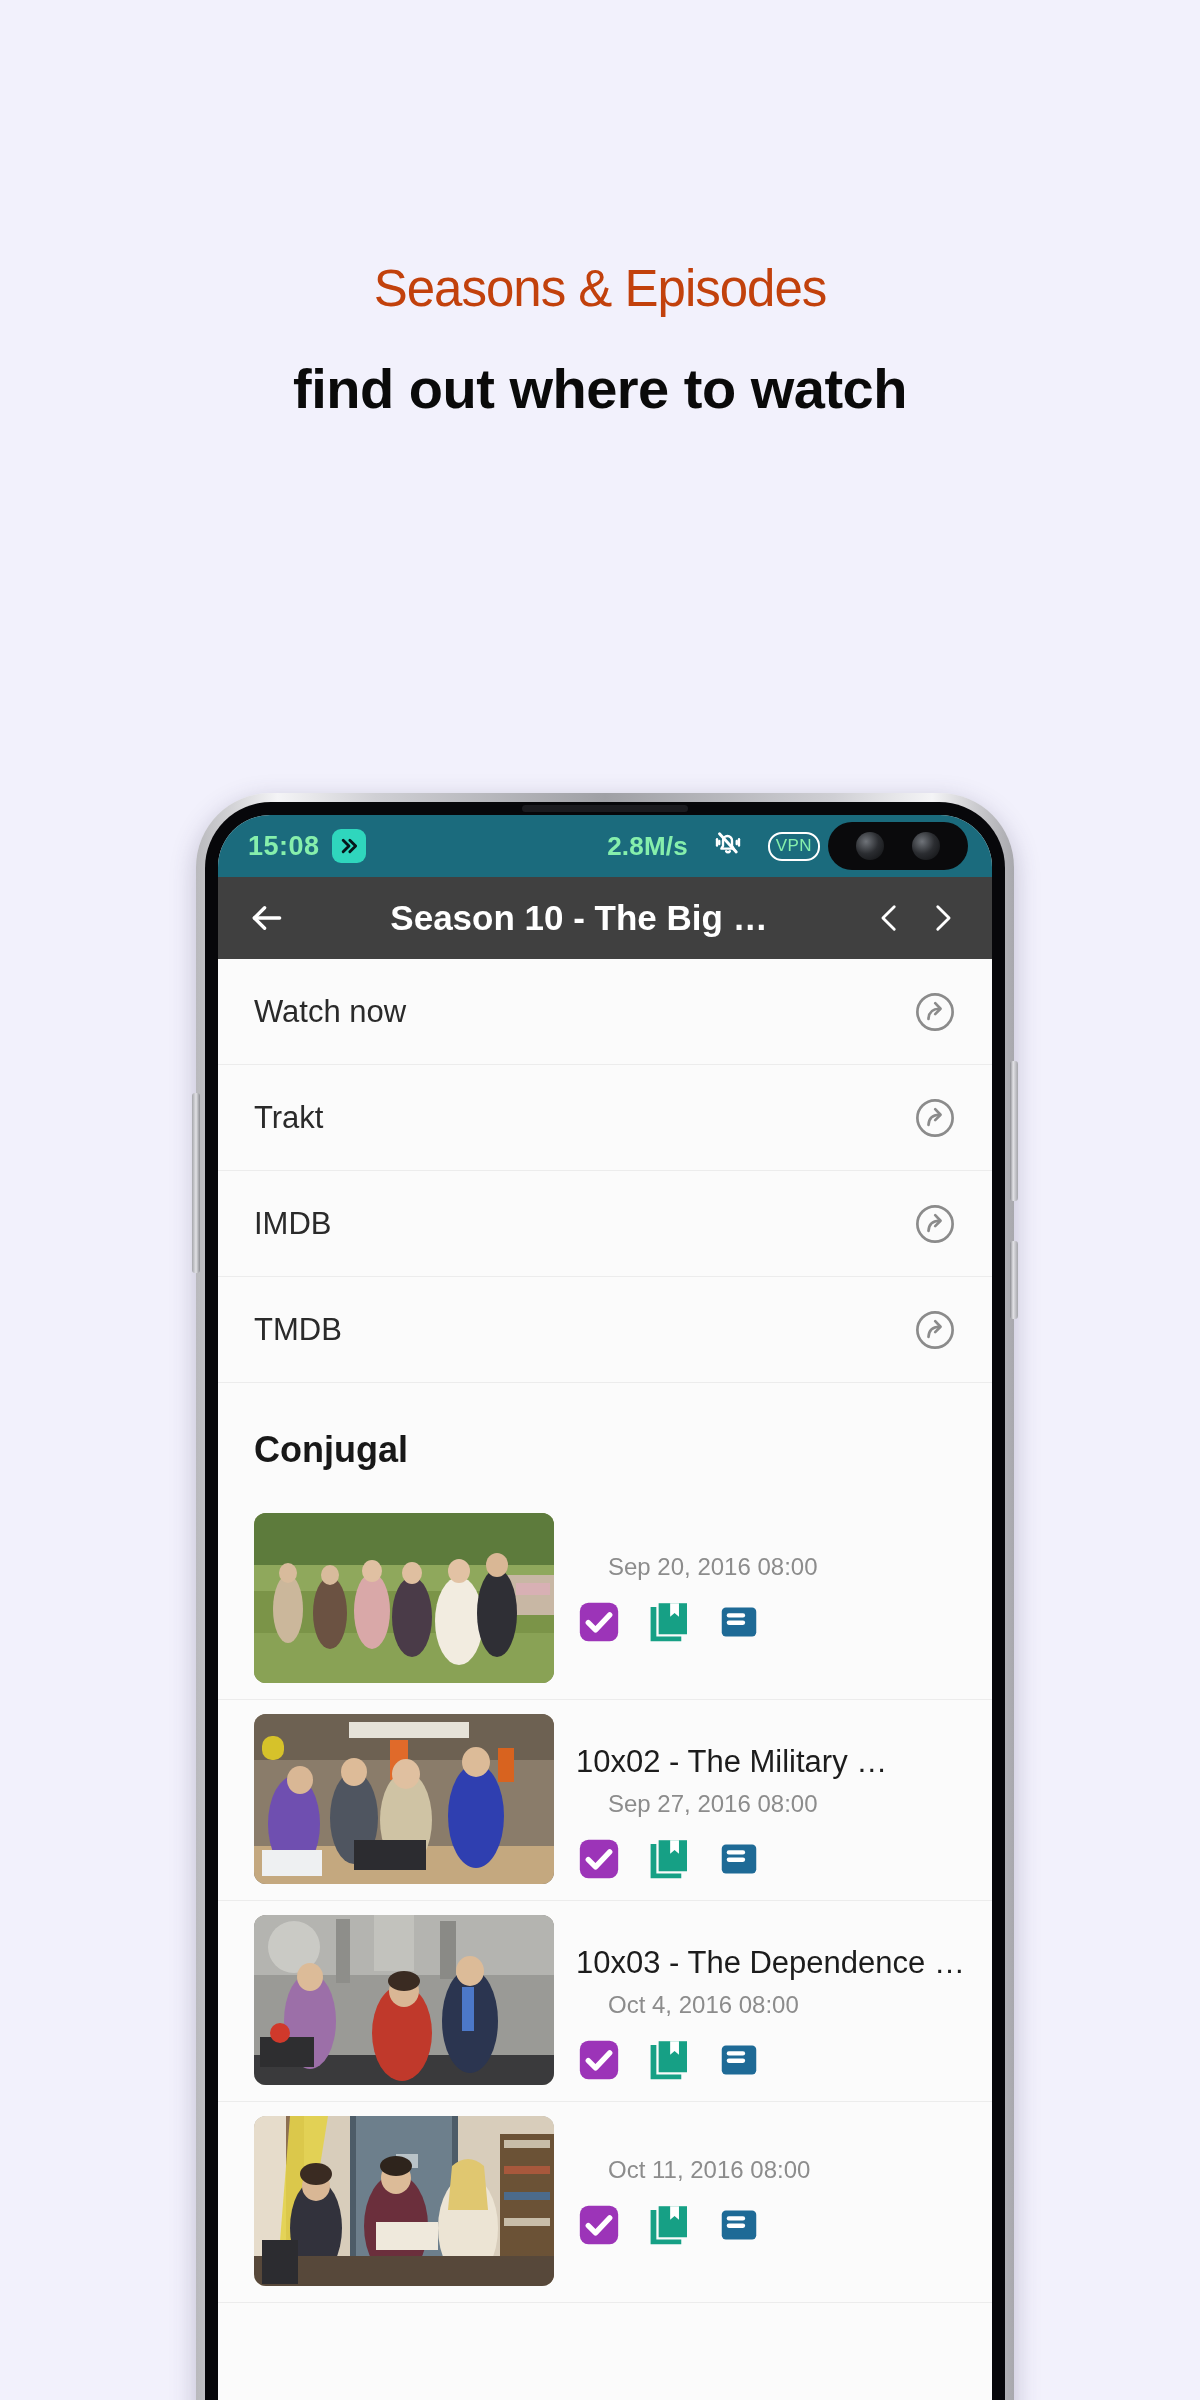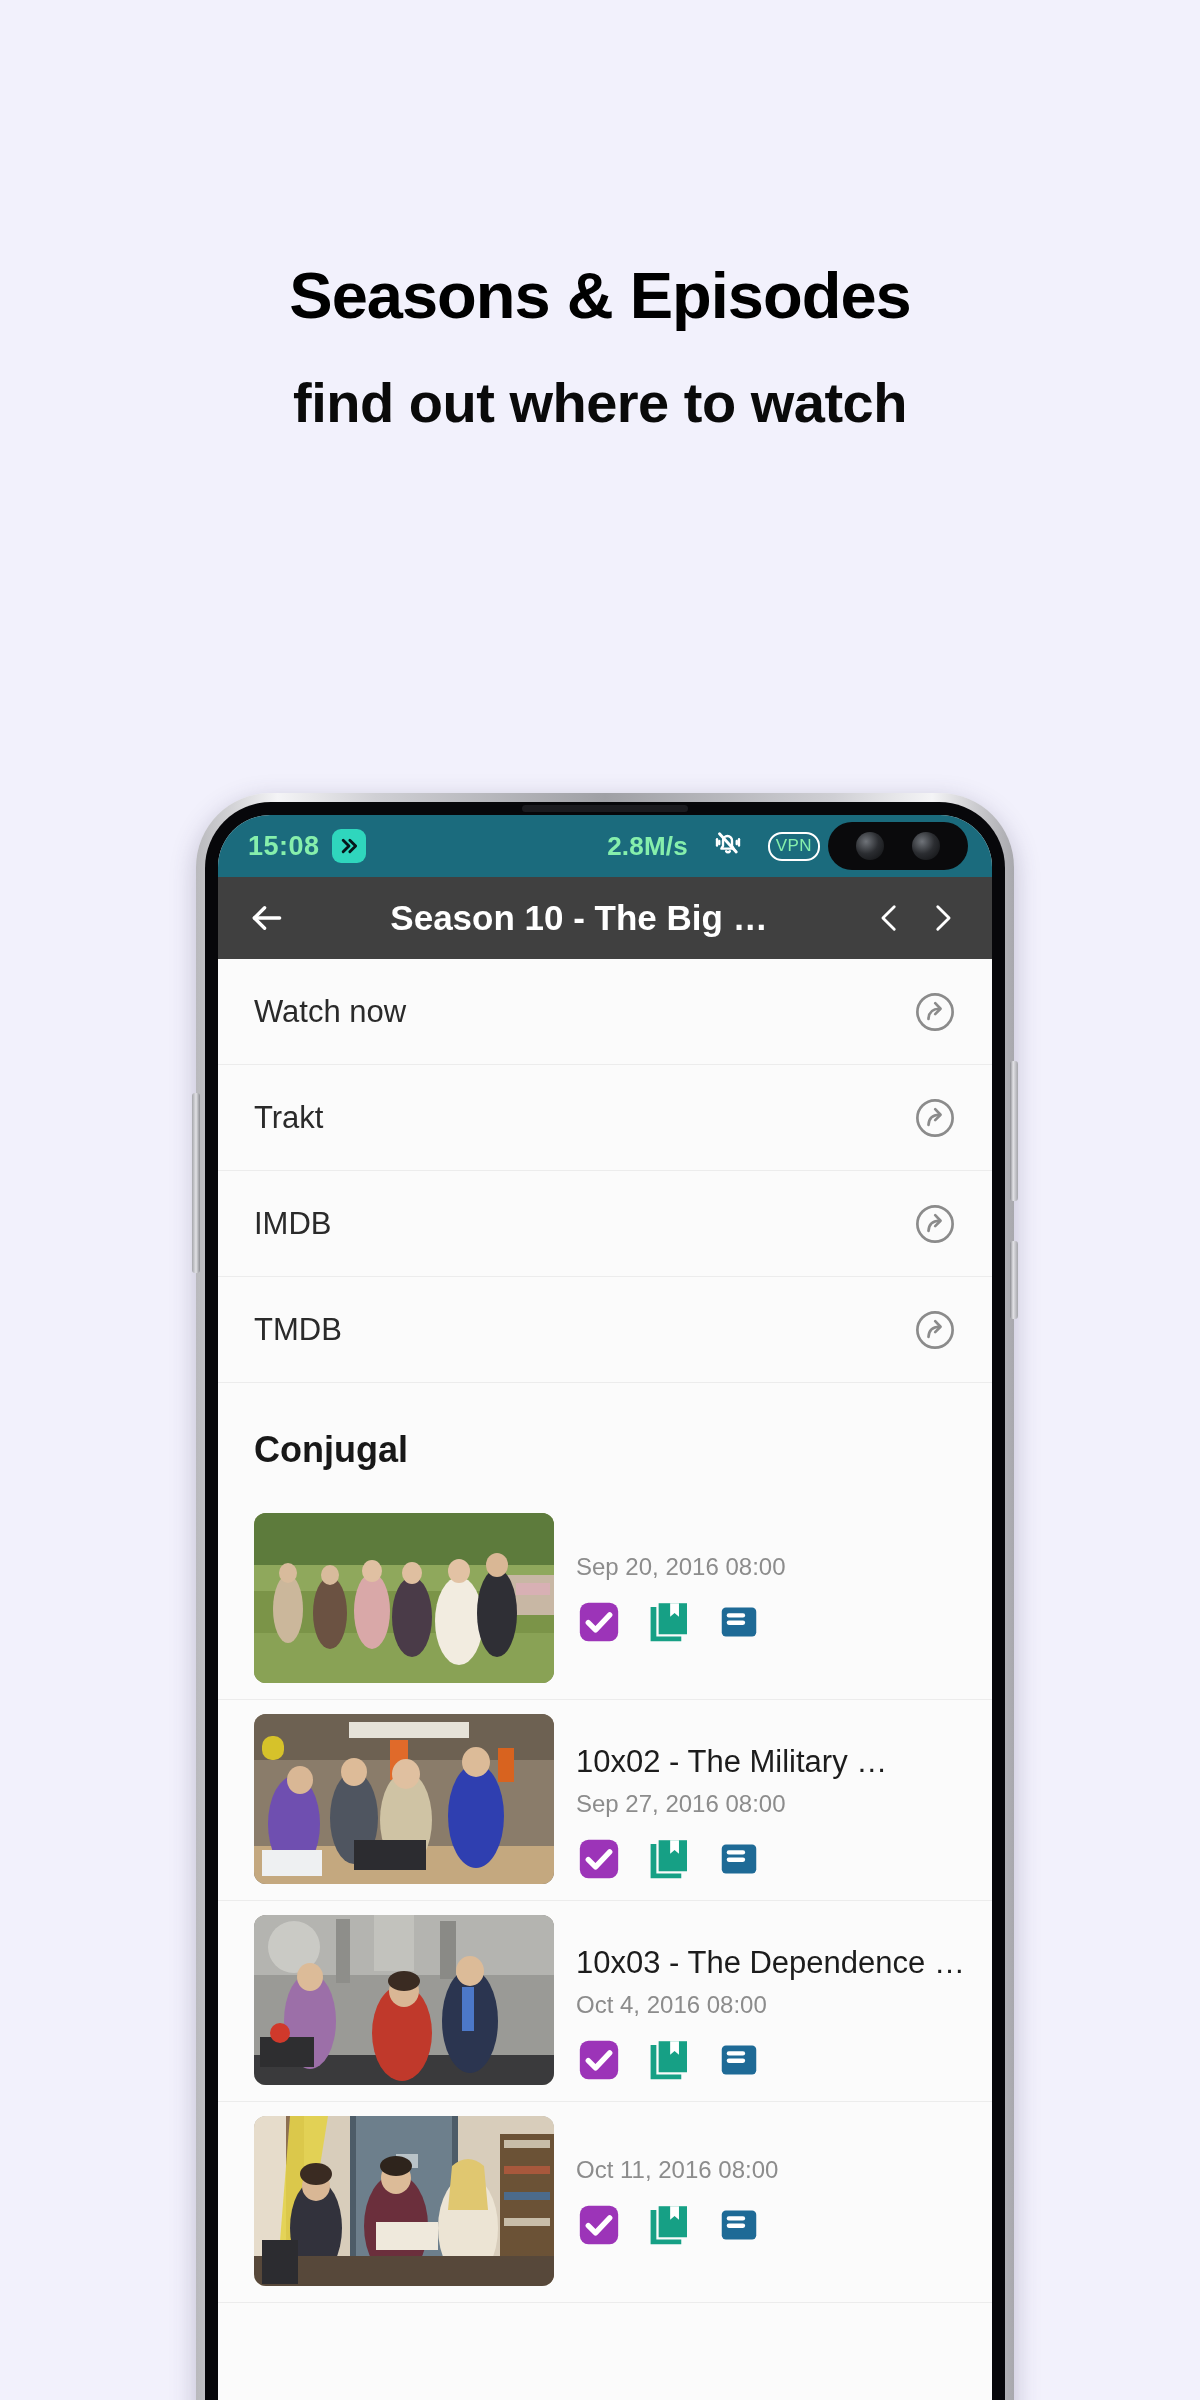--- a/index.html
+++ b/index.html
@@ -21,23 +21,23 @@
 
   
   .headline-block {
     position: absolute;
     top: 262px;
     left: 0;
     width: 1200px;
     text-align: center;
   }
   .headline {
-    font-size: 65px;
-    font-weight: bold;
-    color: #000000;
+    font-size: 51px;
+    font-weight: normal;
+    color: #c2410c;
     letter-spacing: -1px;
     line-height: 1.05;
     white-space: nowrap;
   }
   .subheadline {
     margin-top: 44px;
     font-size: 56px;
     font-weight: bold;
     color: #0a0a0a;
     letter-spacing: -0.5px;
@@ -274,20 +274,21 @@
     white-space: nowrap;
     overflow: hidden;
     text-overflow: ellipsis;
     line-height: 1.15;
   }
   .ep-date {
     font-size: 24px;
     color: #8c8c8c;
     margin-top: 10px;
     white-space: nowrap;
+    margin-left: 32px;
   }
   .ep-actions {
     display: flex;
     align-items: center;
     gap: 24px;
     margin-top: 18px;
   }
   .act {
     width: 46px;
     height: 46px;

